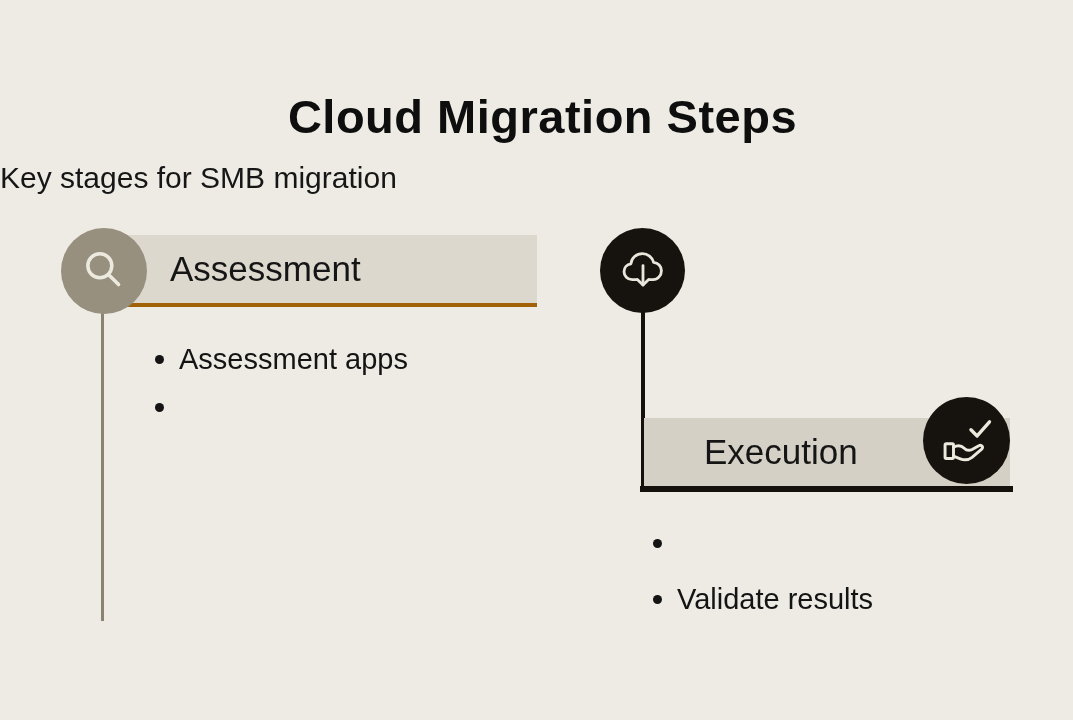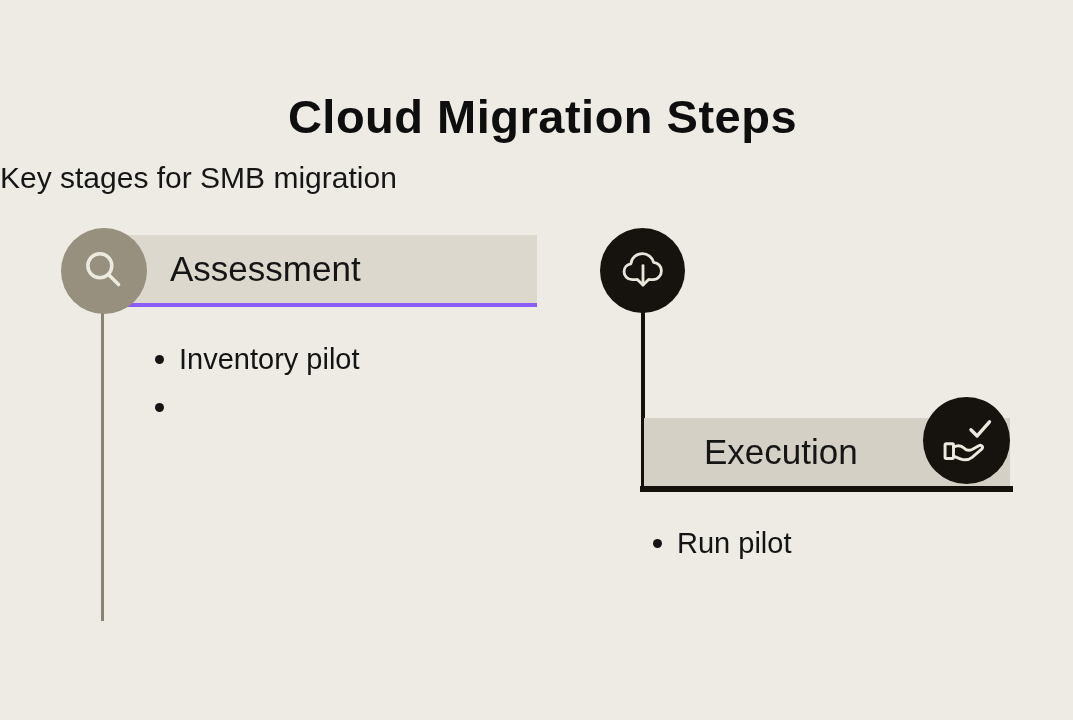--- a/index.html
+++ b/index.html
@@ -76,21 +76,21 @@
     background: #141414;
     margin-right: 15px;
     flex: 0 0 auto;
   }
 
   
   .bar-assessment {
     left: 115px; top: 235px;
     width: 422px; height: 68px;
     background: #dcd8ce;
-    border-bottom: 4px solid #8b5cf6;
+    border-bottom: 4px solid #a16207;
     z-index: 2;
   }
   .bar-assessment .bar-label { margin-left: 55px; }
   .circle-assessment {
     left: 61px; top: 228px;
     width: 86px; height: 86px;
     background: #98907e;
   }
   .vline-assessment {
     left: 101px; top: 312px;
@@ -152,21 +152,21 @@
         <circle cx="20" cy="19" r="11.5"></circle>
         <line x1="28.5" y1="27.5" x2="38" y2="37"></line>
       </svg>
     </div>
 
     <div class="vline vline-assessment"></div>
 
     <ul class="bullets bullets-assessment">
       <li>
         <span class="dot"></span>
-        <span>Inventory pilot</span>
+        <span>Assessment apps</span>
       </li>
       <li>
         <span class="dot"></span>
       </li>
     </ul>
   </section>
 
   <section>
     <div class="circle circle-cloud">
       <svg width="52" height="52" viewBox="0 0 48 48" fill="none" stroke="#e9e6dc" stroke-width="2.6" stroke-linecap="round" stroke-linejoin="round">
@@ -187,18 +187,21 @@
       <svg width="54" height="54" viewBox="0 0 48 48" fill="none" stroke="#eceadf" stroke-width="2.6" stroke-linecap="round" stroke-linejoin="round">
         <path d="M27.5 14 L33 19.5 L44 7" stroke-width="3"></path>
         <rect x="4.5" y="26.5" width="7.5" height="13" rx="1"></rect>
         <path d="M12 29.5 C16 27.5 19 28 21.5 30.5 C23.5 32.5 26 32.8 28.5 31.5 L34.5 28.2 C37 27 39 29.5 36.8 31.5 L28.5 38.5 C25.5 40.8 21.5 41.2 18 39.8 L12 37.5"></path>
       </svg>
     </div>
 
     <ul class="bullets bullets-execution">
       <li>
         <span class="dot"></span>
-        <span>Run pilot</span>
+      </li>
+      <li>
+        <span class="dot"></span>
+        <span>Validate results</span>
       </li>
     </ul>
   </section>
 
 </div>
 
 </body></html>

